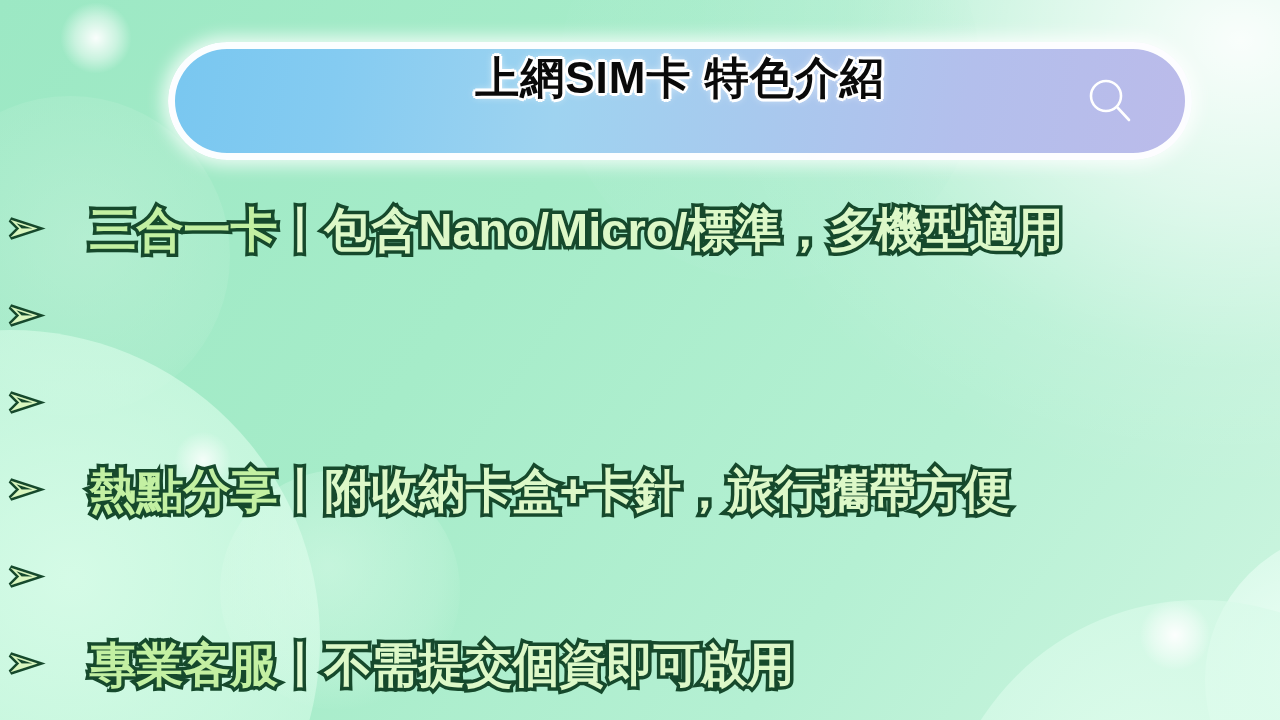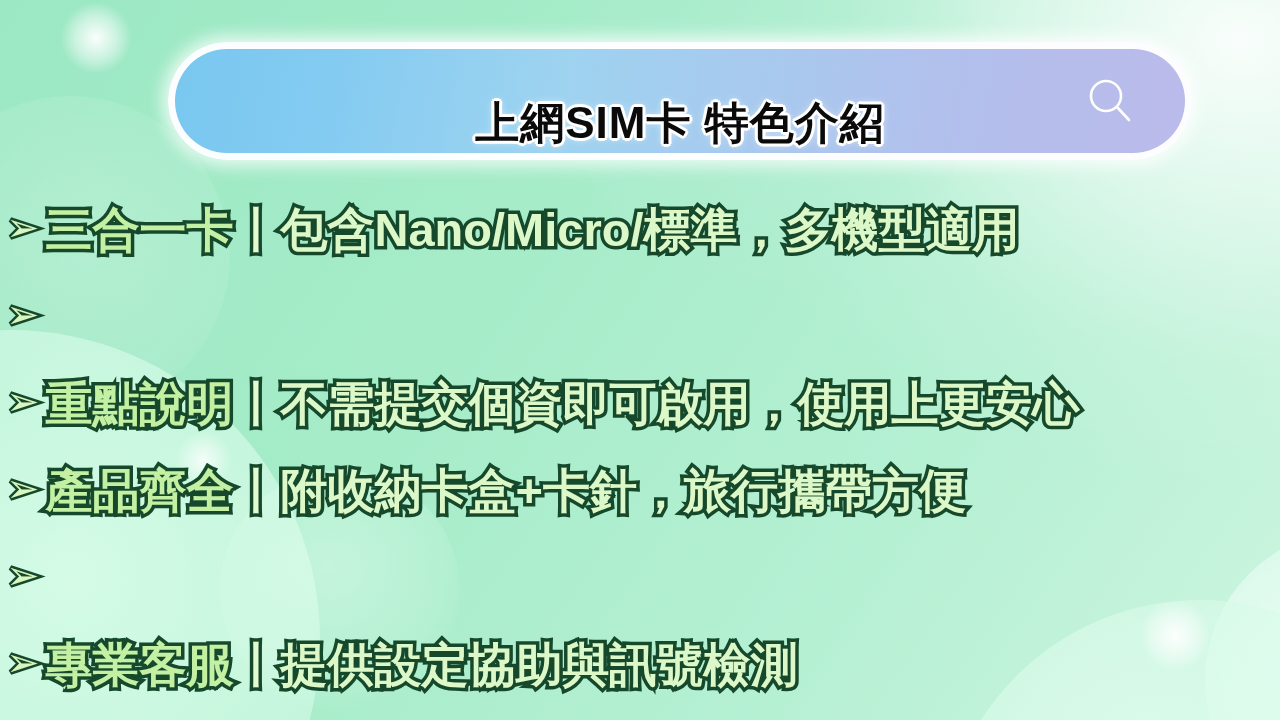--- a/index.html
+++ b/index.html
@@ -78,21 +78,21 @@
   #title-bar {
     position:absolute;
     left:168px; top:42px;
     width:1024px; height:118px;
     border-radius:60px;
     background:linear-gradient(100deg,
       #79c7f0 0%, #84cbf1 16%, #9ed3f0 38%, #a8c9ee 58%, #b3bfec 78%, #bbbbea 100%);
     border:7px solid rgba(255,255,255,0.97);
     box-shadow:0 0 16px 6px rgba(255,255,255,0.75);
     display:flex;
-    align-items:flex-end;
+    align-items:flex-start;
     justify-content:center;
   }
 
   #title-text {
     color:#0a0a0a;
     font-size:44px;
     font-weight:bold;
     letter-spacing:1px;
     white-space:nowrap;
     text-shadow:
@@ -140,20 +140,21 @@
   .feature-text {
     flex:0 1 auto;
     font-size:47px;
     font-weight:bold;
     line-height:1.05;
     letter-spacing:0px;
     color:#d9f7c1;
     -webkit-text-stroke:7px #16492c;
     paint-order:stroke fill;
     font-family:"Liberation Sans","DejaVu Sans",sans-serif;
+    margin-left:44px;
   }
 
   .feature-text .lbl { color:#c3f0a2; }
   .feature-text .sep { color:#e4fbd2; }
   .feature-text .desc { color:#ddf8c8; }
 </style>
 </head>
 <body>
 
 <div id="stage">
@@ -184,31 +185,30 @@
       <span class="bullet-icon">➢</span>
       <span class="feature-text"><span class="lbl">三合一卡</span><span class="sep">丨</span><span class="desc">包含Nano/Micro/標準，多機型適用</span></span>
     </div>
 
     <div class="feature-row">
       <span class="bullet-icon">➢</span>
     </div>
 
     <div class="feature-row">
       <span class="bullet-icon">➢</span>
-      <span class="feature-text"><span class="lbl">重點說明</span><span class="sep">丨</span><span class="desc">不需提交個資即可啟用，使用上更安心</span></span>
-    </div>
-
-    <div class="feature-row">
-      <span class="bullet-icon">➢</span>
-      <span class="feature-text"><span class="lbl">產品齊全</span><span class="sep">丨</span><span class="desc">附收納卡盒+卡針，旅行攜帶方便</span></span>
-    </div>
-
-    <div class="feature-row">
-      <span class="bullet-icon">➢</span>
-    </div>
-
-    <div class="feature-row">
-      <span class="bullet-icon">➢</span>
-      <span class="feature-text"><span class="lbl">專業客服</span><span class="sep">丨</span><span class="desc">提供設定協助與訊號檢測</span></span>
+    </div>
+
+    <div class="feature-row">
+      <span class="bullet-icon">➢</span>
+      <span class="feature-text"><span class="lbl">熱點分享</span><span class="sep">丨</span><span class="desc">附收納卡盒+卡針，旅行攜帶方便</span></span>
+    </div>
+
+    <div class="feature-row">
+      <span class="bullet-icon">➢</span>
+    </div>
+
+    <div class="feature-row">
+      <span class="bullet-icon">➢</span>
+      <span class="feature-text"><span class="lbl">專業客服</span><span class="sep">丨</span><span class="desc">不需提交個資即可啟用</span></span>
     </div>
 
   </div>
 </div>
 
 </body></html>

